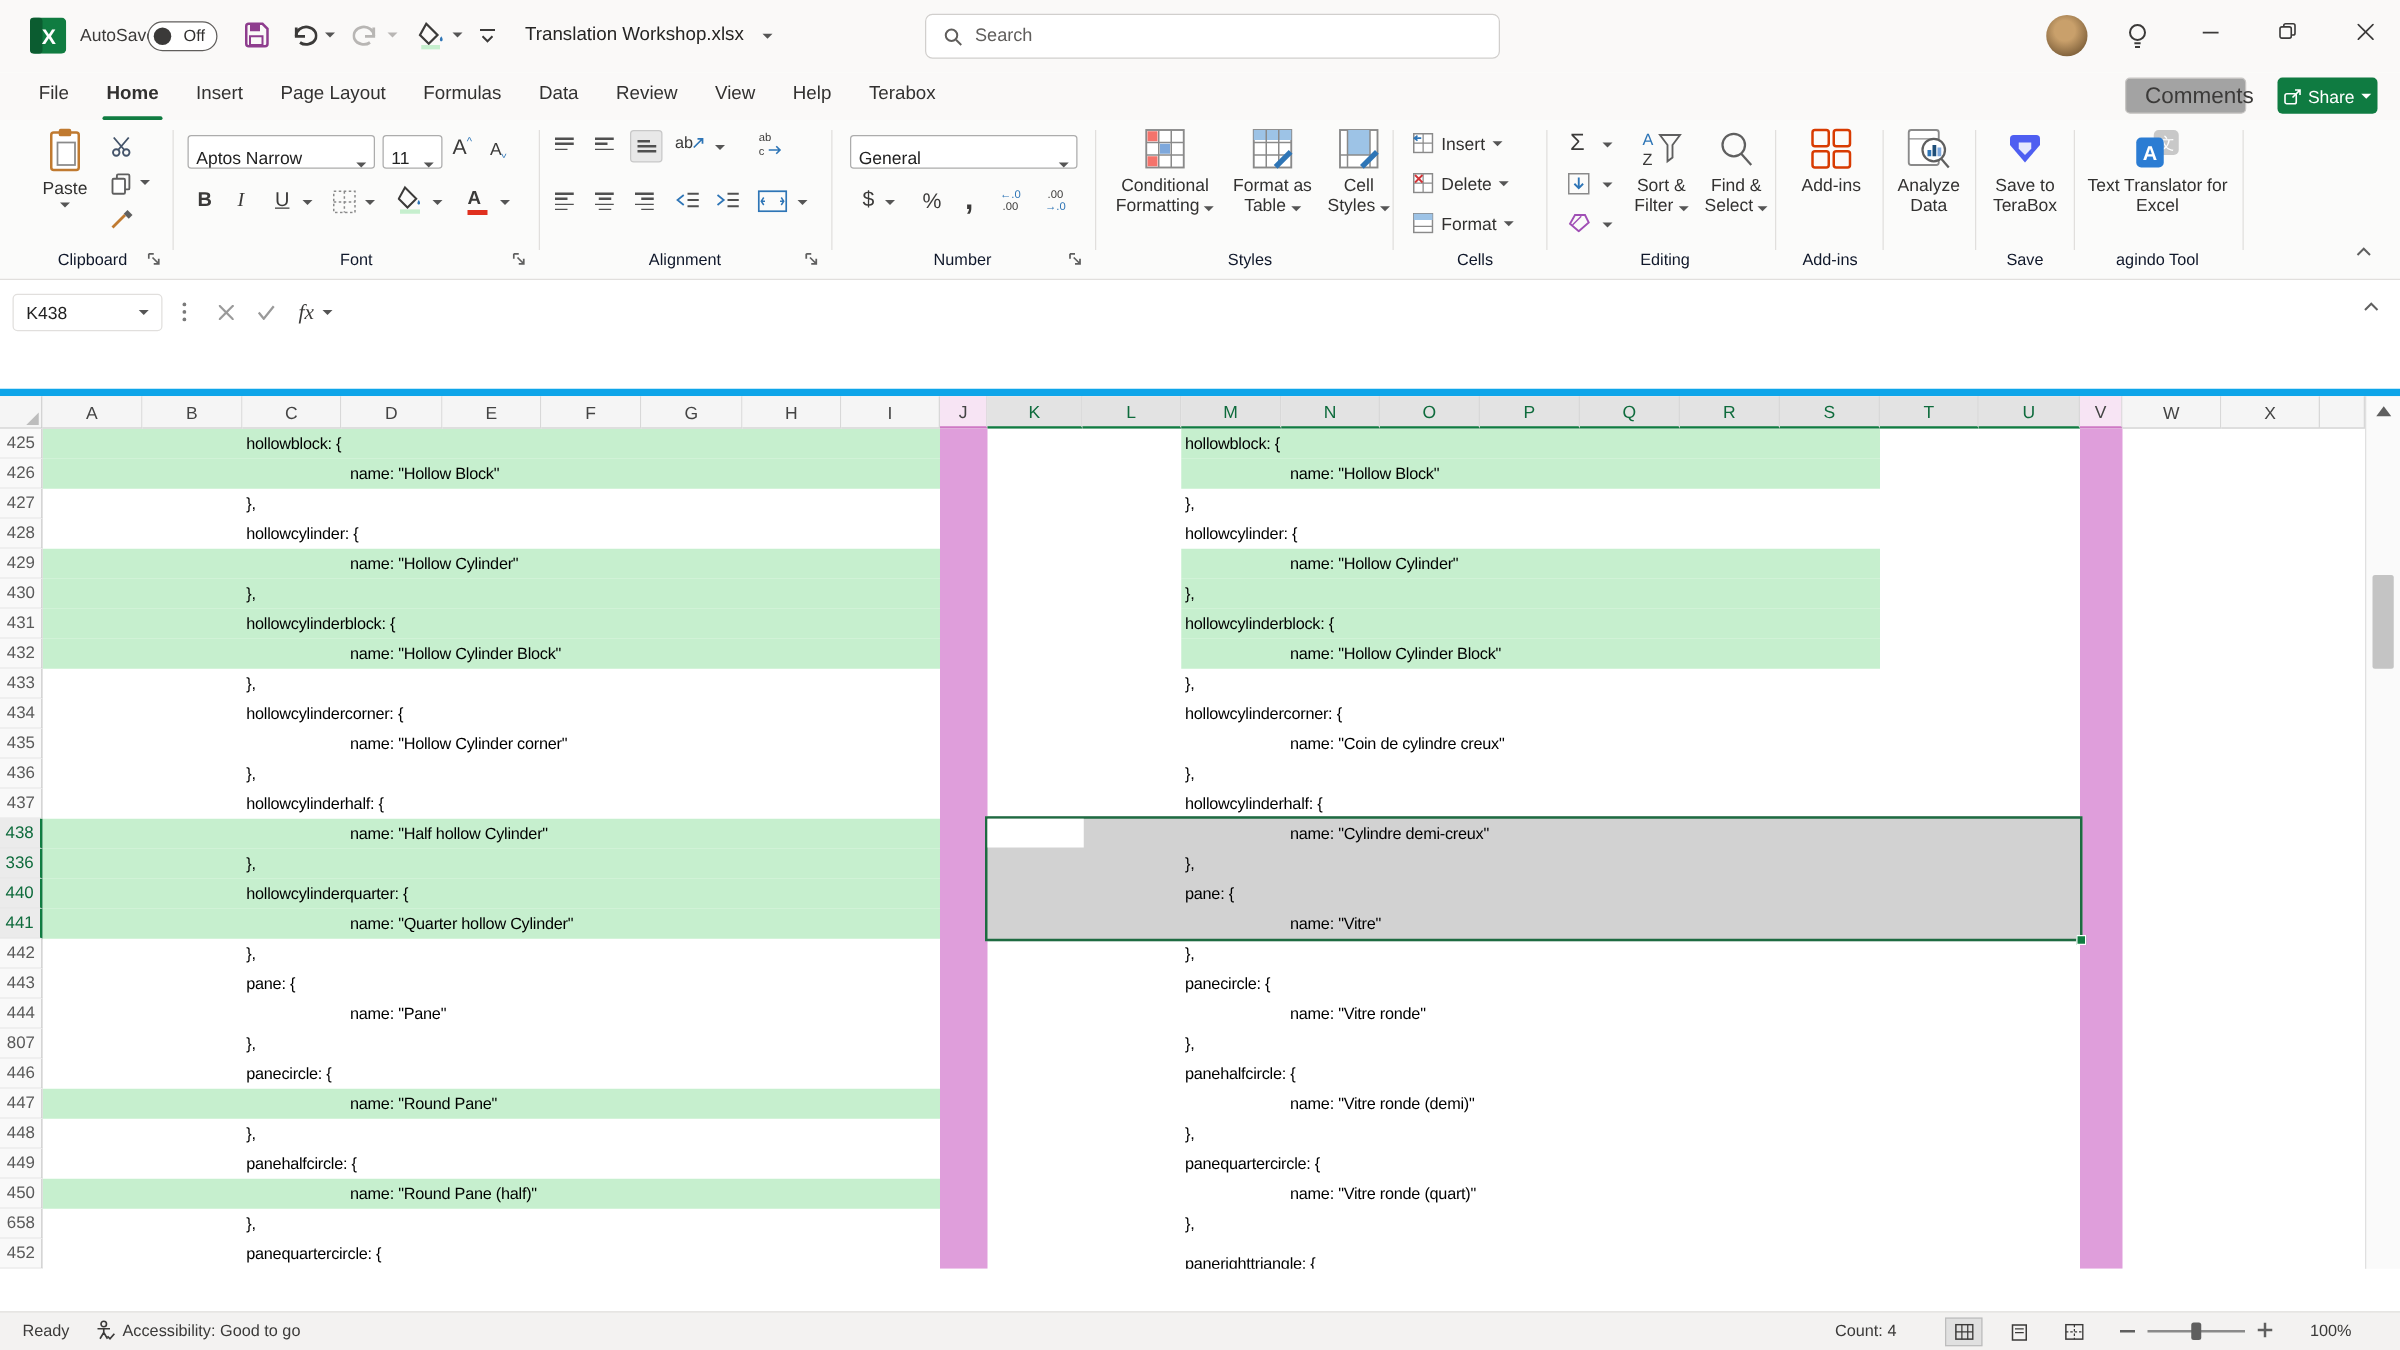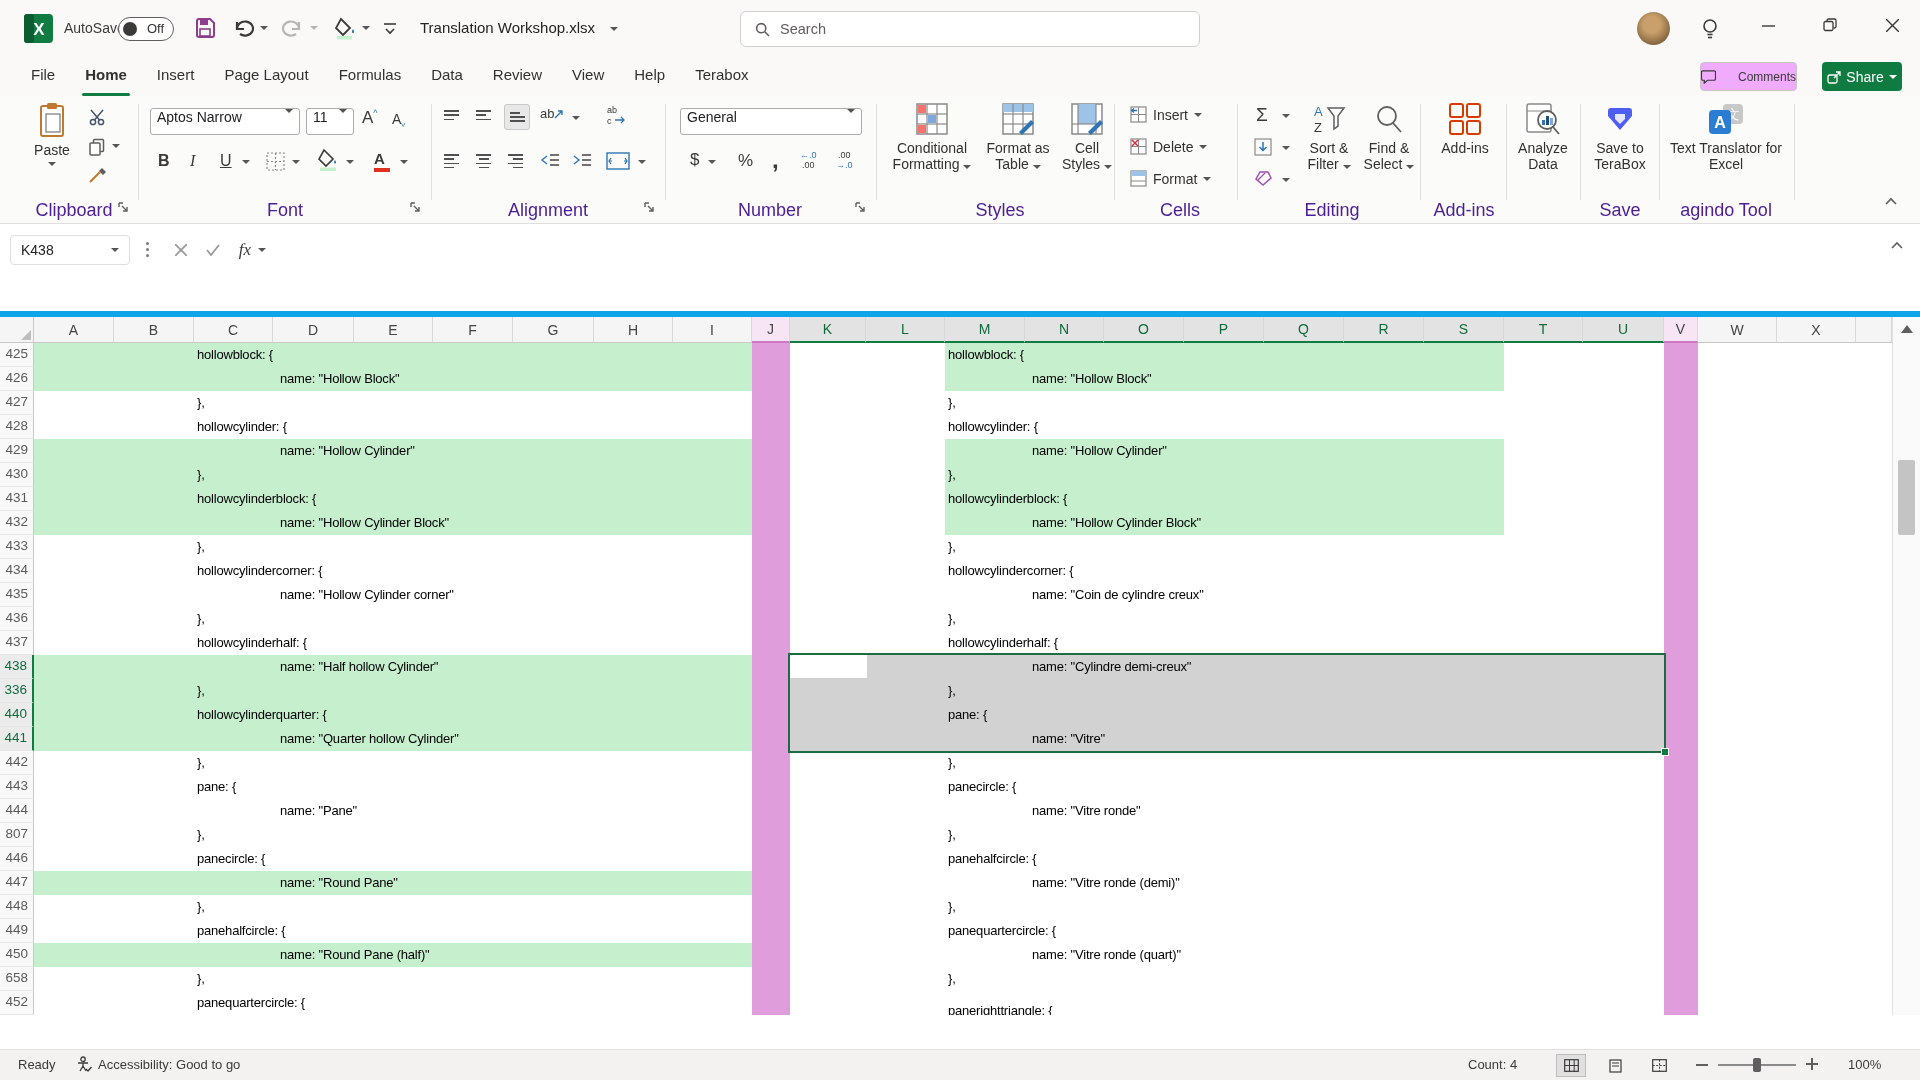--- a/index.html
+++ b/index.html
@@ -17,32 +17,32 @@
 .chv.dis{border-top-color:#B8B6B4}
 .toggle{position:absolute;left:118px;top:17px;width:56px;height:24px;border:1.5px solid #605E5C;border-radius:13px;background:#fff}
 .toggle .knob{position:absolute;left:4px;top:3.5px;width:14px;height:14px;border-radius:50%;background:#3B3A39}
 .toggle .state{position:absolute;right:9px;top:3px;font-size:13px;color:#323130}
 #avatar{position:absolute;left:1637px;top:12px;width:33px;height:33px;border-radius:50%;background:radial-gradient(circle at 45% 38%,#c9a06b 0 30%,#8a6a42 70%,#5f4527 100%)}
 
 #tabsrow{position:absolute;left:0;top:58px;width:1920px;height:38px;background:#FAF9F8}
 .rtab{float:left;padding:8px 15px 0 15px;font-size:15px;color:#323130;height:38px;position:relative}
 .rtab.active{font-weight:bold}
 .rtab.active:after{content:"";position:absolute;left:12px;right:12px;bottom:0;height:3px;background:#107C41;border-radius:2px}
-#comments-btn{position:absolute;left:1700px;top:4px;width:97px;height:29px;border:1px solid #C8C6C4;border-radius:4px;background:#f0abfc;display:flex;align-items:center;justify-content:center;gap:22px;font-size:12px;color:#3b3a39}
+#comments-btn{position:absolute;left:1700px;top:4px;width:97px;height:29px;border:1px solid #C8C6C4;border-radius:4px;background:#a3a3a3;display:flex;align-items:center;justify-content:center;gap:22px;font-size:18px;color:#3b3a39}
 #share-btn{position:absolute;left:1822px;top:4px;width:80px;height:29px;border-radius:4px;background:#0F7B41;display:flex;align-items:center;justify-content:center;gap:5px;font-size:14px;color:#fff}
 #share-btn .chv{border-top-color:#fff}
 
 #ribbon{position:absolute;left:0;top:96px;width:1920px;height:128px;background:#FBFBFA;border-bottom:1px solid #E1DFDD}
 .gsep{position:absolute;top:8px;height:96px;width:1px;background:#E1DFDD}
-.glabel{position:absolute;top:104px;font-size:18px;color:#4c1d95;transform:translateX(-50%);white-space:nowrap}
+.glabel{position:absolute;top:104px;font-size:13px;color:#0f172a;transform:translateX(-50%);white-space:nowrap}
 .launcher{position:absolute;top:106px;width:12px;height:12px}
 .bigbtn{position:absolute;top:6px;display:flex;flex-direction:column;align-items:center;gap:4px}
 .bigbtn .cap{font-size:14px;color:#323130;text-align:center;line-height:16px;white-space:pre-line}
 .smallico{position:absolute;display:flex;align-items:center;justify-content:center}
-.combo{position:absolute;background:#fff;border:1px solid #ACACAC;border-radius:3px;display:flex;align-items:flex-start;font-size:14px;color:#222;padding:0 6px;justify-content:space-between}
+.combo{position:absolute;background:#fff;border:1px solid #ACACAC;border-radius:3px;display:flex;align-items:flex-end;font-size:14px;color:#222;padding:0 6px;justify-content:space-between}
 .gly{font-size:15px;color:#3b3a39}
 .bars{display:inline-block}
 .bars i{display:block;height:1.7px;background:#505050;margin:2.4px 0}
 .selbox{background:#E8E8E8;border:1px solid #C8C8C8;border-radius:3px}
 .cells-row{position:absolute;display:flex;align-items:center;gap:6px;font-size:14px;color:#323130}
 
 #formularow{position:absolute;left:0;top:224px;width:1920px;height:93px;background:#fff;border-bottom:6px solid #0ea5e9}
 #namebox{position:absolute;left:10px;top:11px;width:120px;height:30px;border:1px solid #E1DFDD;border-radius:4px;background:#fff;display:flex;align-items:center;justify-content:space-between;padding:0 10px;font-size:14px;color:#222}
 .fbtn{position:absolute;top:13px;width:26px;height:26px;display:flex;align-items:center;justify-content:center;font-size:15px;color:#7a7a7a}
 .dotscol{display:inline-flex;flex-direction:column;gap:3px}

